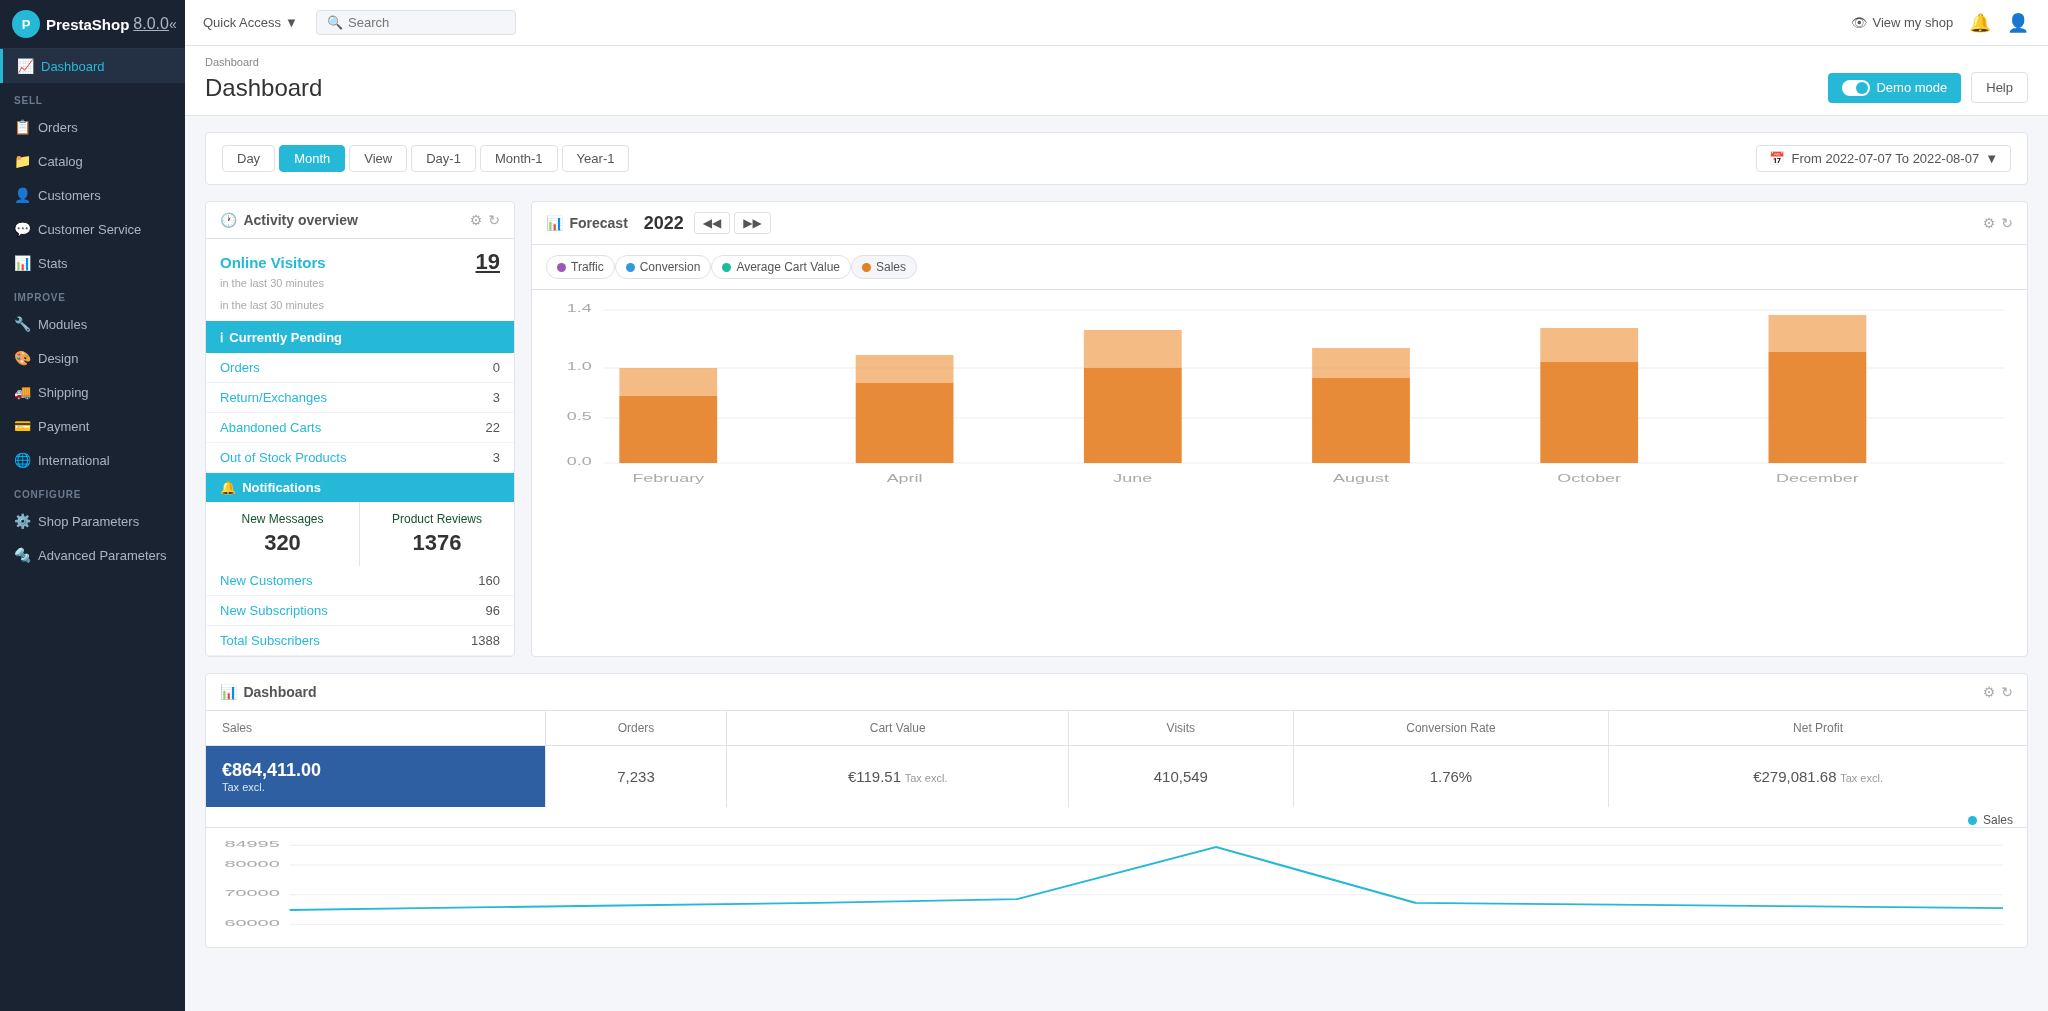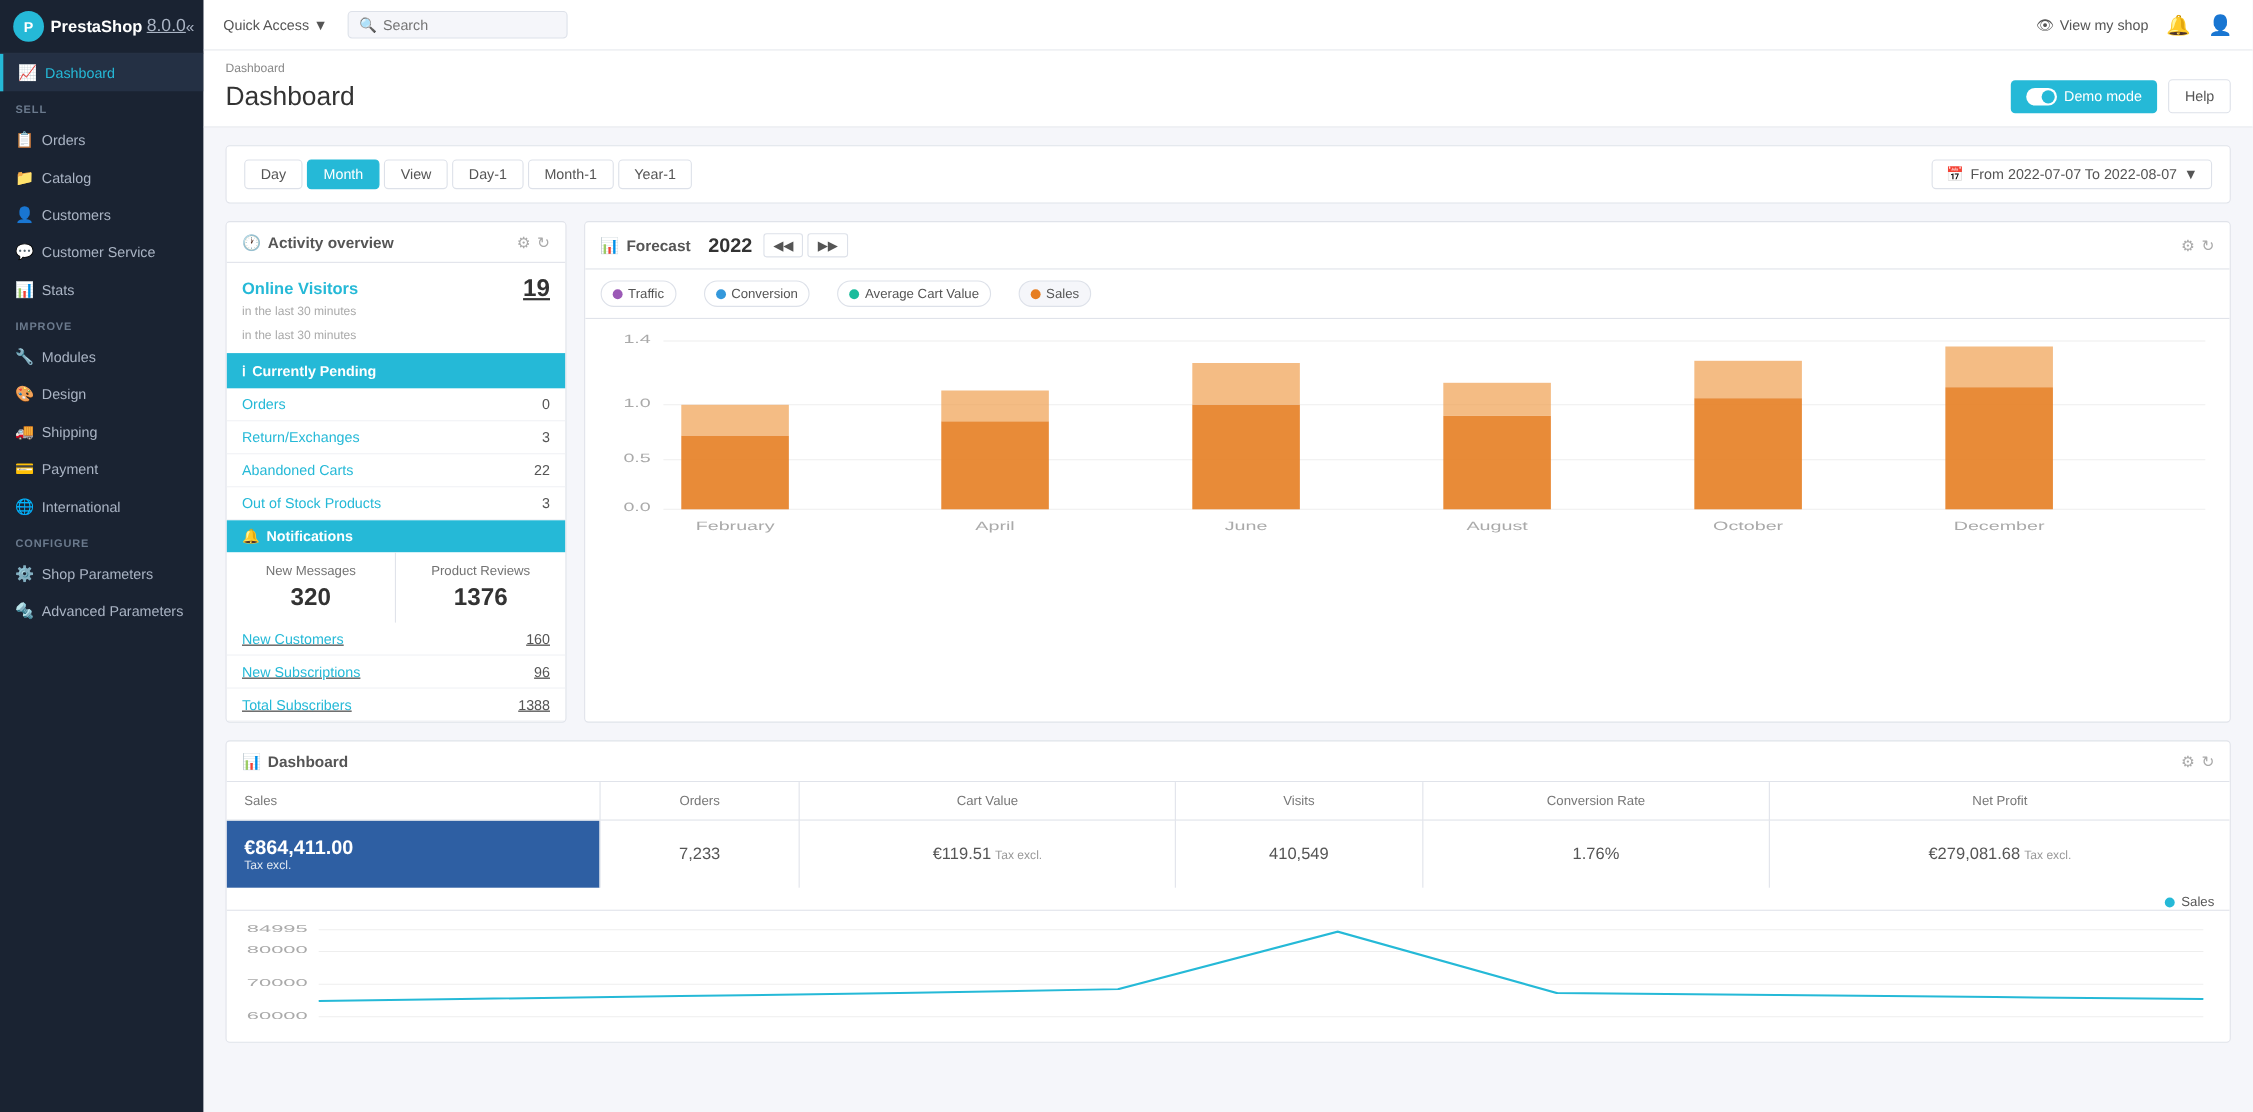--- a/index.html
+++ b/index.html
@@ -254,42 +254,41 @@
     .notif-grid {
       display: grid;
       grid-template-columns: 1fr 1fr;
       text-align: center;
     }
     .notif-cell {
       padding: 10px;
       border-right: 1px solid #e0e3ea;
     }
     .notif-cell:last-child { border-right: none; }
-    .notif-cell-label { font-size: 12px; color: #737373; margin-bottom: 4px; }
+    .notif-cell-label { font-size: 12px; color: #14532d; margin-bottom: 4px; }
     .notif-cell-value { font-size: 22px; font-weight: 700; color: #333; }
 
     .customers-header {
       background: #25b9d7;
       color: #fff;
       padding: 7px 14px;
       font-size: 13px;
       font-weight: 600;
     }
     .customers-subheader {
       font-size: 10px;
       font-weight: 400;
       opacity: 0.85;
     }
     .customers-row {
       display: flex;
       justify-content: space-between;
       align-items: center;
       padding: 7px 14px;
       border-bottom: 1px solid #f0f2f5;
-      text-decoration: underline;
     }
     .customers-link { color: #25b9d7; text-decoration: none; font-size: 13px; }
     .customers-count { font-size: 13px; color: #555; font-weight: 500; }
 
     
     .forecast-card {
       grid-column: 2;
     }
     .forecast-header {
       display: flex;
@@ -300,21 +299,21 @@
     }
     .forecast-title { font-size: 14px; font-weight: 600; color: #555; display: flex; align-items: center; gap: 6px; }
     .forecast-year { font-size: 18px; font-weight: 700; color: #333; margin-left: 6px; }
     .forecast-nav { display: flex; gap: 4px; }
     .forecast-nav-btn { padding: 3px 8px; border: 1px solid #dde1e9; background: #fff; border-radius: 3px; cursor: pointer; font-size: 12px; color: #555; }
     .forecast-actions { margin-left: auto; display: flex; gap: 6px; }
 
     
     .legend-row {
       display: flex;
-      gap: 25px;
+      gap: 0;
       padding: 10px 14px;
       border-bottom: 1px solid #e0e3ea;
     }
     .legend-pill {
       display: flex;
       align-items: center;
       gap: 5px;
       padding: 4px 10px;
       border: 1px solid #dde1e9;
       border-radius: 20px;

